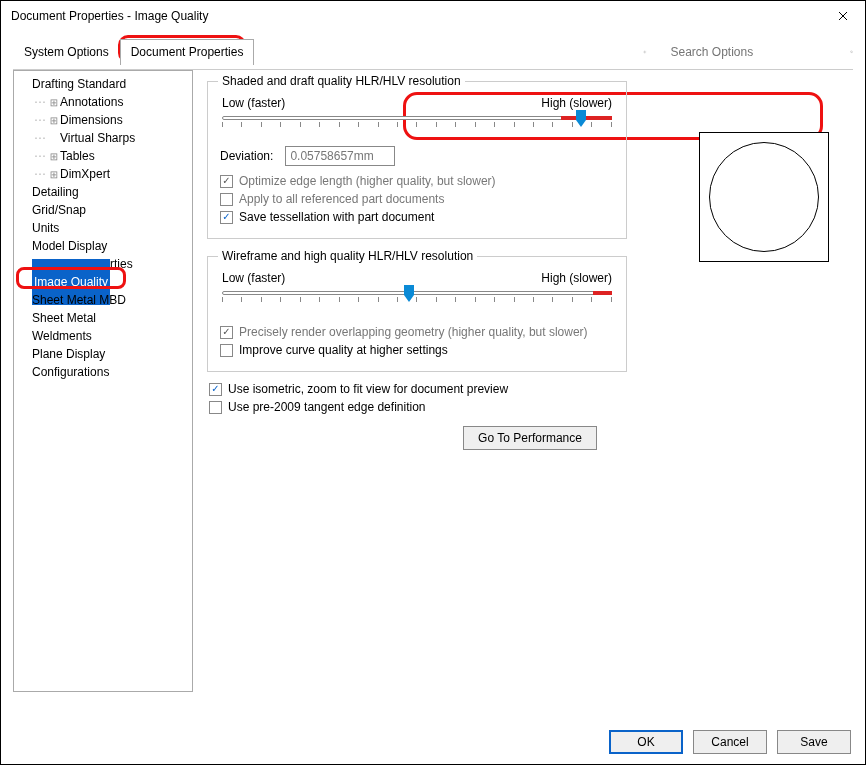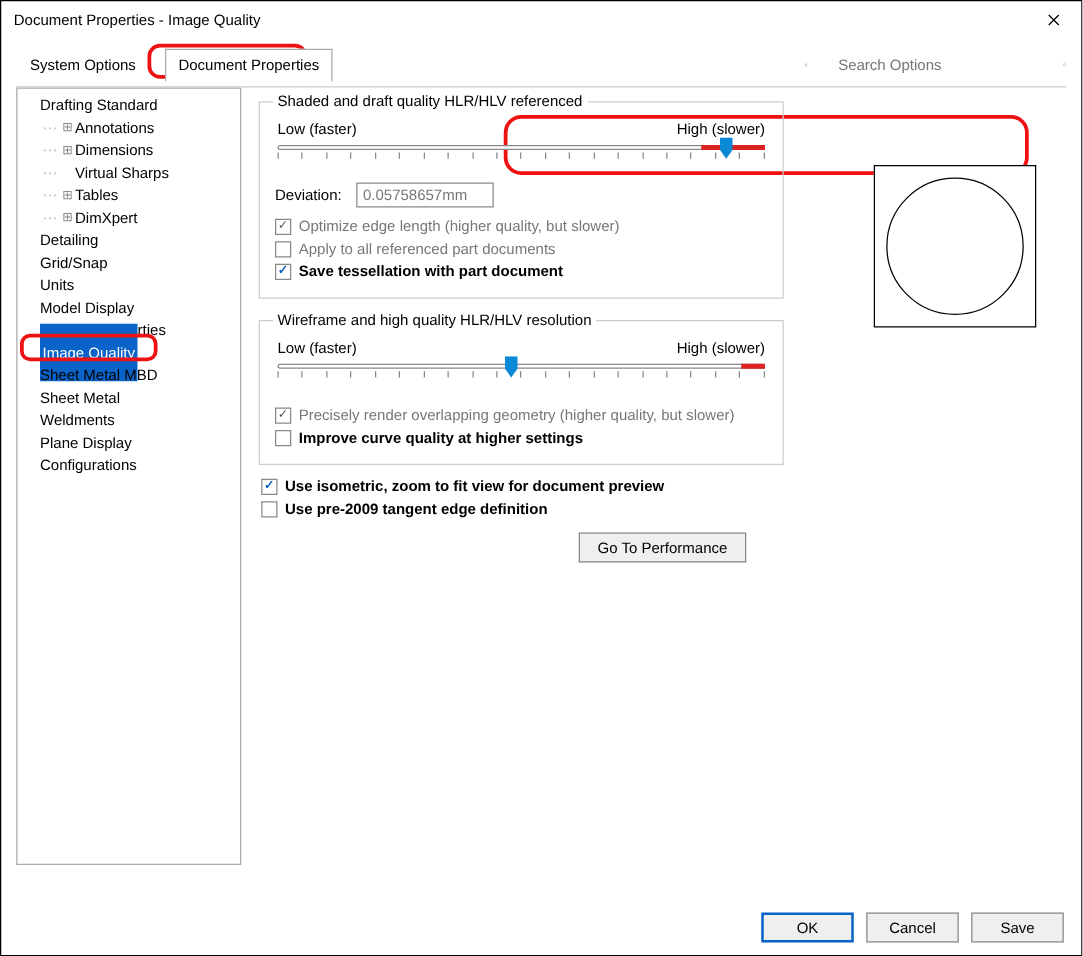--- a/index.html
+++ b/index.html
@@ -7,21 +7,21 @@
   .window { width:866px; height:765px; border:1px solid #000; position:relative; background:#fff; }
 
   
   .titlebar { height:30px; display:flex; align-items:center; justify-content:space-between; padding:0 0 0 10px; font-size:12px; }
   .titlebar .title { color:#000; }
   .titlebar .close { width:45px; height:30px; display:flex; align-items:center; justify-content:center; cursor:default; }
   .titlebar .close svg { width:10px; height:10px; }
 
   
   .toprow { display:flex; align-items:center; padding:8px 12px 0 12px; position:relative; }
-  .tabs { display:flex; gap:12px; font-size:12px; }
+  .tabs { display:flex; gap:0; font-size:12px; }
   .tab { padding:5px 10px 6px 10px; border:1px solid transparent; border-bottom:none; cursor:default; color:#000; position:relative; }
   .tab.active { border-color:#aaa; background:#fff; z-index:2;}
   .tab.active::after{ content:""; position:absolute; left:0; right:0; bottom:-1px; height:2px; background:#fff;}
   .tab-highlight { position:absolute; border:3px solid #e11; border-radius:10px; pointer-events:none; top:4px; left:117px; width:128px; height:28px; }
   .search-wrap { margin-left:auto; width:210px; height:24px; display:flex; align-items:center; gap:22px; color:#777; font-size:12px; }
   .search-wrap input { flex:1; border:none; outline:none; font-size:12px; color:#555; background:transparent; }
   .gear-icon, .mag-icon { width:16px; height:16px; color:#888; }
 
   
   .body { display:flex; padding:0 12px 8px 12px; height:630px; }
@@ -46,21 +46,21 @@
   .slider-ticks { position:absolute; top:12px; left:0; right:0; height:8px; display:flex; justify-content:space-between;}
   .slider-ticks span { width:1px; height:5px; background:#888;}
   .slider-thumb { position:absolute; top:0; width:14px; height:18px; margin-left:-7px; }
   .slider-thumb svg{ width:14px; height:18px;}
   .section1-highlight { position:absolute; border:3px solid #e11; border-radius:14px; pointer-events:none; top:22px; left:210px; width:420px; height:48px; }
 
   .dev-row { display:flex; align-items:center; gap:12px; margin:14px 0 8px 2px;}
   .dev-row .lbl{}
   .dev-row input { width:110px; height:20px; border:1px solid #888; font-size:12px; padding:0 4px; color:#777;}
   .chk-row { display:flex; align-items:center; gap:6px; margin:4px 0 4px 2px; color:#777;}
-  .chk-row.enabled{ color:#000;font-weight:bold;}
+  .chk-row.enabled{ color:#000;}
   .chk { width:13px; height:13px; border:1px solid #888; display:inline-flex; align-items:center; justify-content:center; font-size:10px; color:#555;}
   .chk.blue{ color:#0a63c9;}
   .chk.checked::after{ content:"✓"; line-height:1;}
 
   .preview-box { position:absolute; right:24px; top:62px; width:130px; height:130px; border:1px solid #000; display:flex; align-items:center; justify-content:center; background:#fff;}
   .preview-box .circle{ width:110px; height:110px; border:1px solid #000; border-radius:50%;}
 
   .link-btn { display:inline-block; margin-top:6px; padding:4px 14px; border:1px solid #888; background:#efefef; font-size:12px; cursor:default;}
   .linkrow{ text-align:center; margin-top:6px;}
 
@@ -180,21 +180,21 @@
           <span class="expander"></span>
           <span class="label">Configurations</span>
         </div>
       </div>
 
     <div class="main">
 
       <div class="section1-highlight"></div>
 
       <fieldset class="section" style="width:420px;">
-        <legend>Shaded and draft quality HLR/HLV referenced</legend>
+        <legend>Shaded and draft quality HLR/HLV resolution</legend>
         <div class="slider-row">
           <span>Low (faster)</span>
           <span>High (slower)</span>
         </div>
         <div class="slider-track-wrap">
           <div class="slider-track"></div>
           <div class="slider-fill-red" style="left:87%; right:0;"></div>
           <div class="slider-ticks">
             <span></span>
               <span></span>

